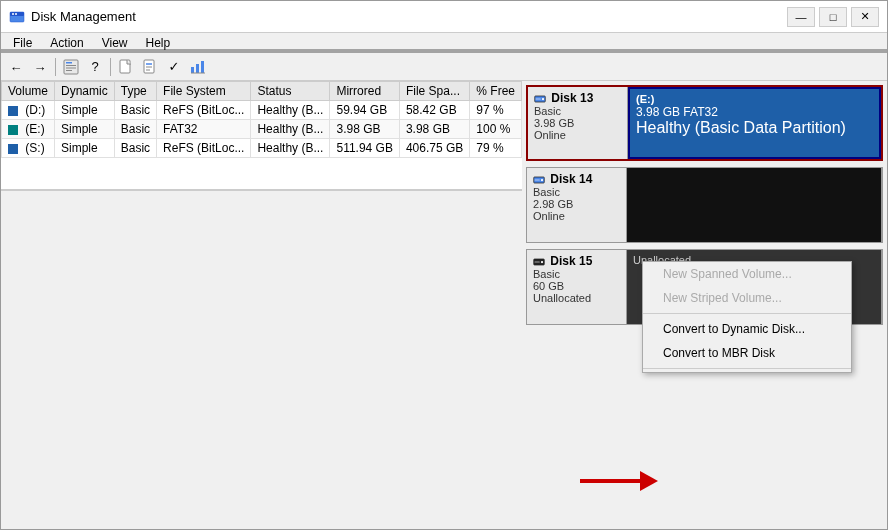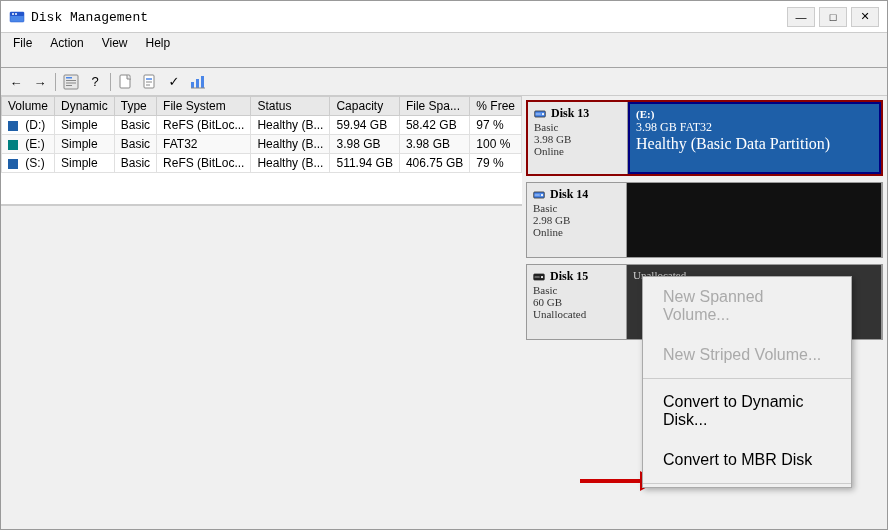--- a/index.html
+++ b/index.html
@@ -24,23 +24,22 @@
       background: #fff;
       display: flex;
       align-items: center;
       justify-content: space-between;
       padding: 4px 8px;
       border-bottom: 1px solid #ccc;
       height: 32px;
     }
     .title-bar-left {
       display: flex;
-      align-items: flex-end;
+      align-items: center;
       gap: 6px;
-      font-family: Liberation Mono, monospace;
     }
     .title-bar-icon {
       width: 16px;
       height: 16px;
     }
     .title-bar-title {
       font-size: 13px;
       color: #000;
     }
     .title-bar-controls {
@@ -57,22 +56,22 @@
       justify-content: center;
       cursor: pointer;
       font-size: 11px;
     }
     
     .menu-bar {
       background: #f0f0f0;
       display: flex;
       gap: 2px;
       padding: 2px 4px;
-      border-bottom: 1px solid #a3a3a3;
-      height: 35px;
+      border-bottom: 4px solid #a3a3a3;
+      height: 20px;
     }
     .menu-item {
       padding: 1px 8px;
       cursor: pointer;
       font-size: 12px;
     }
     
     .toolbar {
       background: #f0f0f0;
       display: flex;
@@ -152,21 +151,20 @@
       overflow-y: auto;
       padding: 4px;
       position: relative;
     }
     .disk-row {
       display: flex;
       height: 76px;
       margin-bottom: 6px;
       border: 1px solid #999;
       background: #fff;
-      font-family: Liberation Serif, serif;
     }
     .disk-row.selected {
       border: 2px solid #8b0000;
     }
     .disk-label {
       width: 100px;
       min-width: 100px;
       background: #e8e8e8;
       border-right: 1px solid #999;
       padding: 4px 6px;
@@ -218,23 +216,23 @@
       position: absolute;
       background: #f0f0f0;
       border: 1px solid #aaa;
       box-shadow: 2px 2px 6px rgba(0,0,0,0.3);
       width: 210px;
       z-index: 100;
       left: 120px;
       top: 180px;
     }
     .context-menu-item {
-      padding: 11px 20px;
+      padding: 5px 20px;
       cursor: pointer;
-      font-size: 16px;
+      font-size: 12px;
       color: #000;
     }
     .context-menu-item.disabled {
       color: #aaa;
       cursor: default;
     }
     .context-menu-sep {
       border-top: 1px solid #ccc;
       margin: 3px 0;
     }
@@ -334,21 +332,21 @@
 
     <div class="volume-table-wrap">
       <table>
         <thead>
           <tr>
             <th>Volume</th>
             <th>Dynamic</th>
             <th>Type</th>
             <th>File System</th>
             <th>Status</th>
-            <th>Capacity</th>
+            <th>Mirrored</th>
             <th>File Spa...</th>
             <th>% Free</th>
           </tr>
         </thead>
         <tbody id="volume-tbody">
         <tr>
     <td>
       <span class="vol-icon vol-icon-blue"></span>
       (D:)
     </td>

